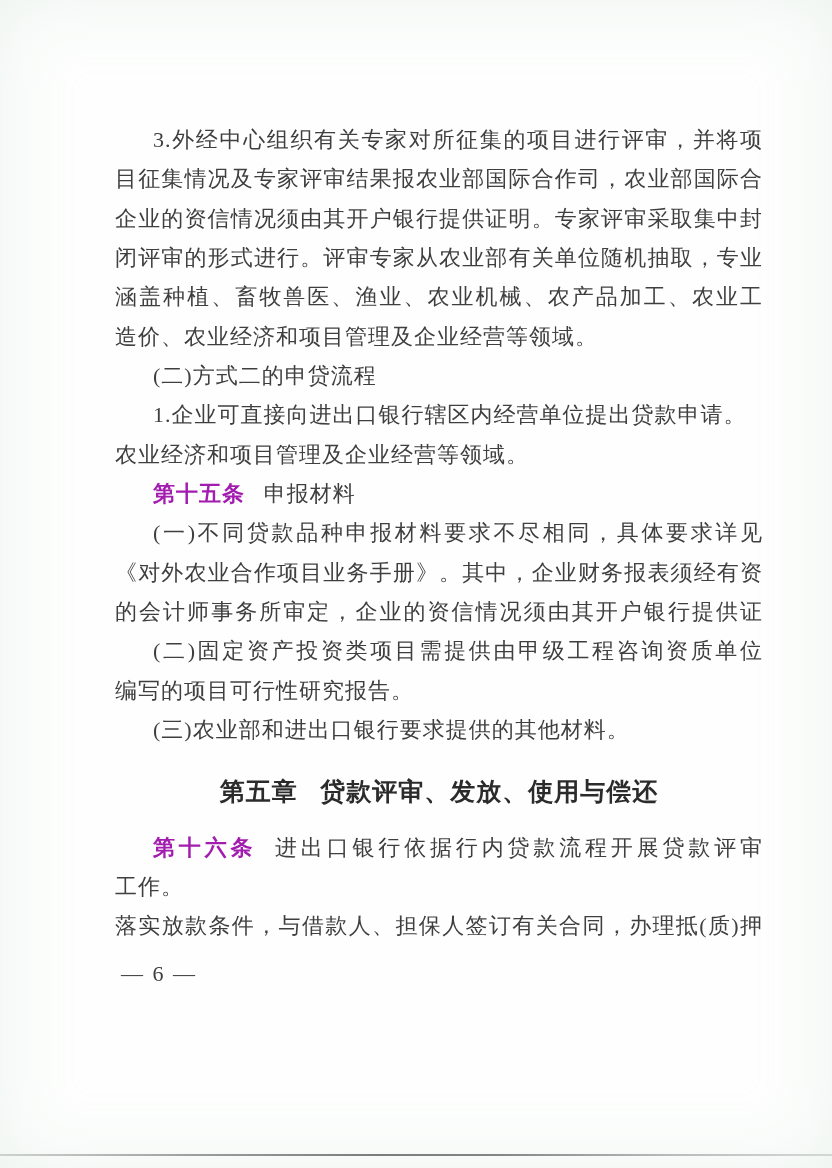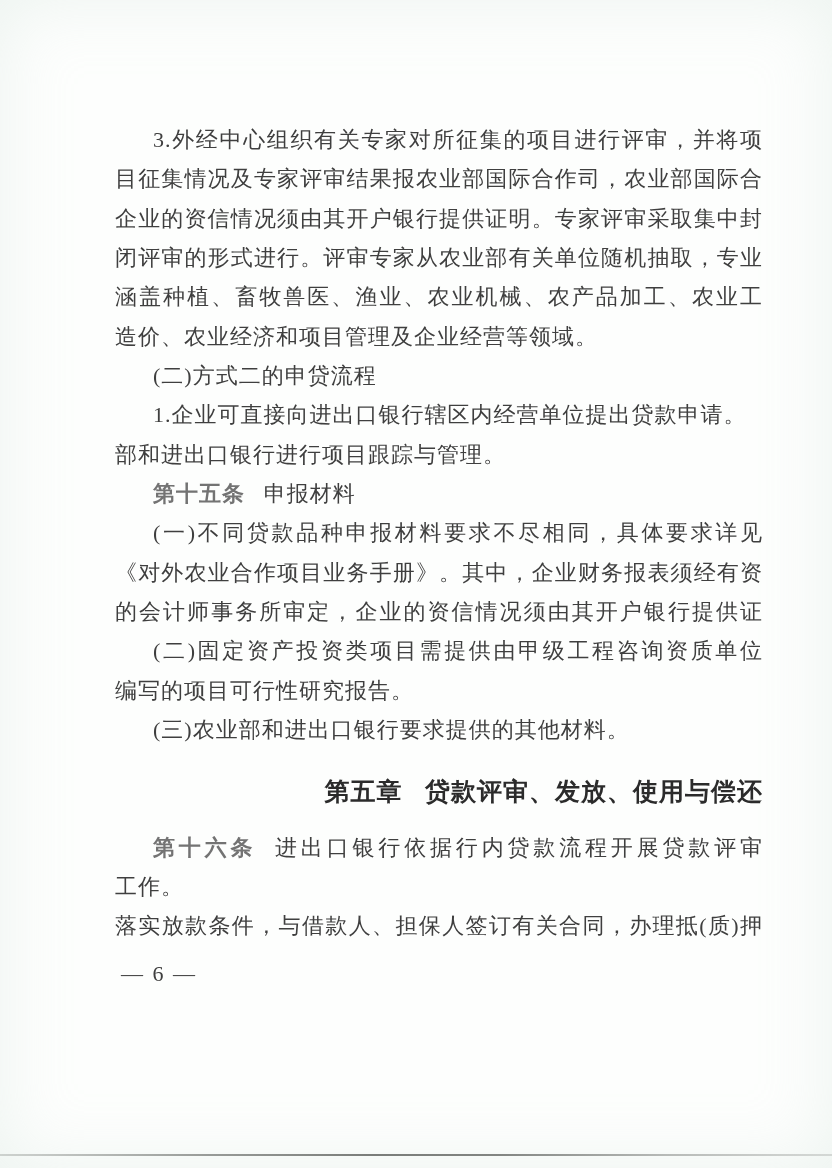--- a/index.html
+++ b/index.html
@@ -35,28 +35,28 @@
   }
   .fill {
     text-align: justify;
     text-align-last: justify;
     text-justify: inter-character;
   }
   .ind { text-indent: 38px; }
   .lead {
     font-family: "Liberation Sans", "DejaVu Sans", sans-serif;
     font-weight: 700;
-    color: #737373;
+    color: #a21caf;
     margin-right: 0.85em;
   }
   .chapter {
     margin: 20px 0 16px 0;
     height: 42px;
     line-height: 42px;
-    text-align: right;
+    text-align: center;
     font-family: "Liberation Sans", "DejaVu Sans", sans-serif;
     font-weight: 700;
     font-size: 25px;
     letter-spacing: 1px;
     color: #2b2b2b;
   }
   .chapter .chapter-num { margin-right: 0.9em; }
   .pagenum {
     margin-top: 15px;
     line-height: 26px;
@@ -89,21 +89,21 @@
   <div class="textblock">
 
     <div class="ln ind fill">3.外经中心组织有关专家对所征集的项目进行评审，并将项</div>
     <div class="ln fill">目征集情况及专家评审结果报农业部国际合作司，农业部国际合</div>
     <div class="ln fill">企业的资信情况须由其开户银行提供证明。专家评审采取集中封</div>
     <div class="ln fill">闭评审的形式进行。评审专家从农业部有关单位随机抽取，专业</div>
     <div class="ln fill">涵盖种植、畜牧兽医、渔业、农业机械、农产品加工、农业工程、工程</div>
     <div class="ln">造价、农业经济和项目管理及企业经营等领域。</div>
     <div class="ln ind">(二)方式二的申贷流程</div>
     <div class="ln ind">1.企业可直接向进出口银行辖区内经营单位提出贷款申请。</div>
-    <div class="ln">部和进出口银行进行项目跟踪与管理。</div>
+    <div class="ln">农业经济和项目管理及企业经营等领域。</div>
 
     <div class="ln ind">
       <span class="lead">第十五条</span><span>申报材料</span>
     </div>
 
     <div class="ln ind fill">(一)不同贷款品种申报材料要求不尽相同，具体要求详见</div>
     <div class="ln fill">《对外农业合作项目业务手册》。其中，企业财务报表须经有资质</div>
     <div class="ln fill">的会计师事务所审定，企业的资信情况须由其开户银行提供证明。</div>
     <div class="ln ind fill">(二)固定资产投资类项目需提供由甲级工程咨询资质单位</div>
     <div class="ln">编写的项目可行性研究报告。</div>

